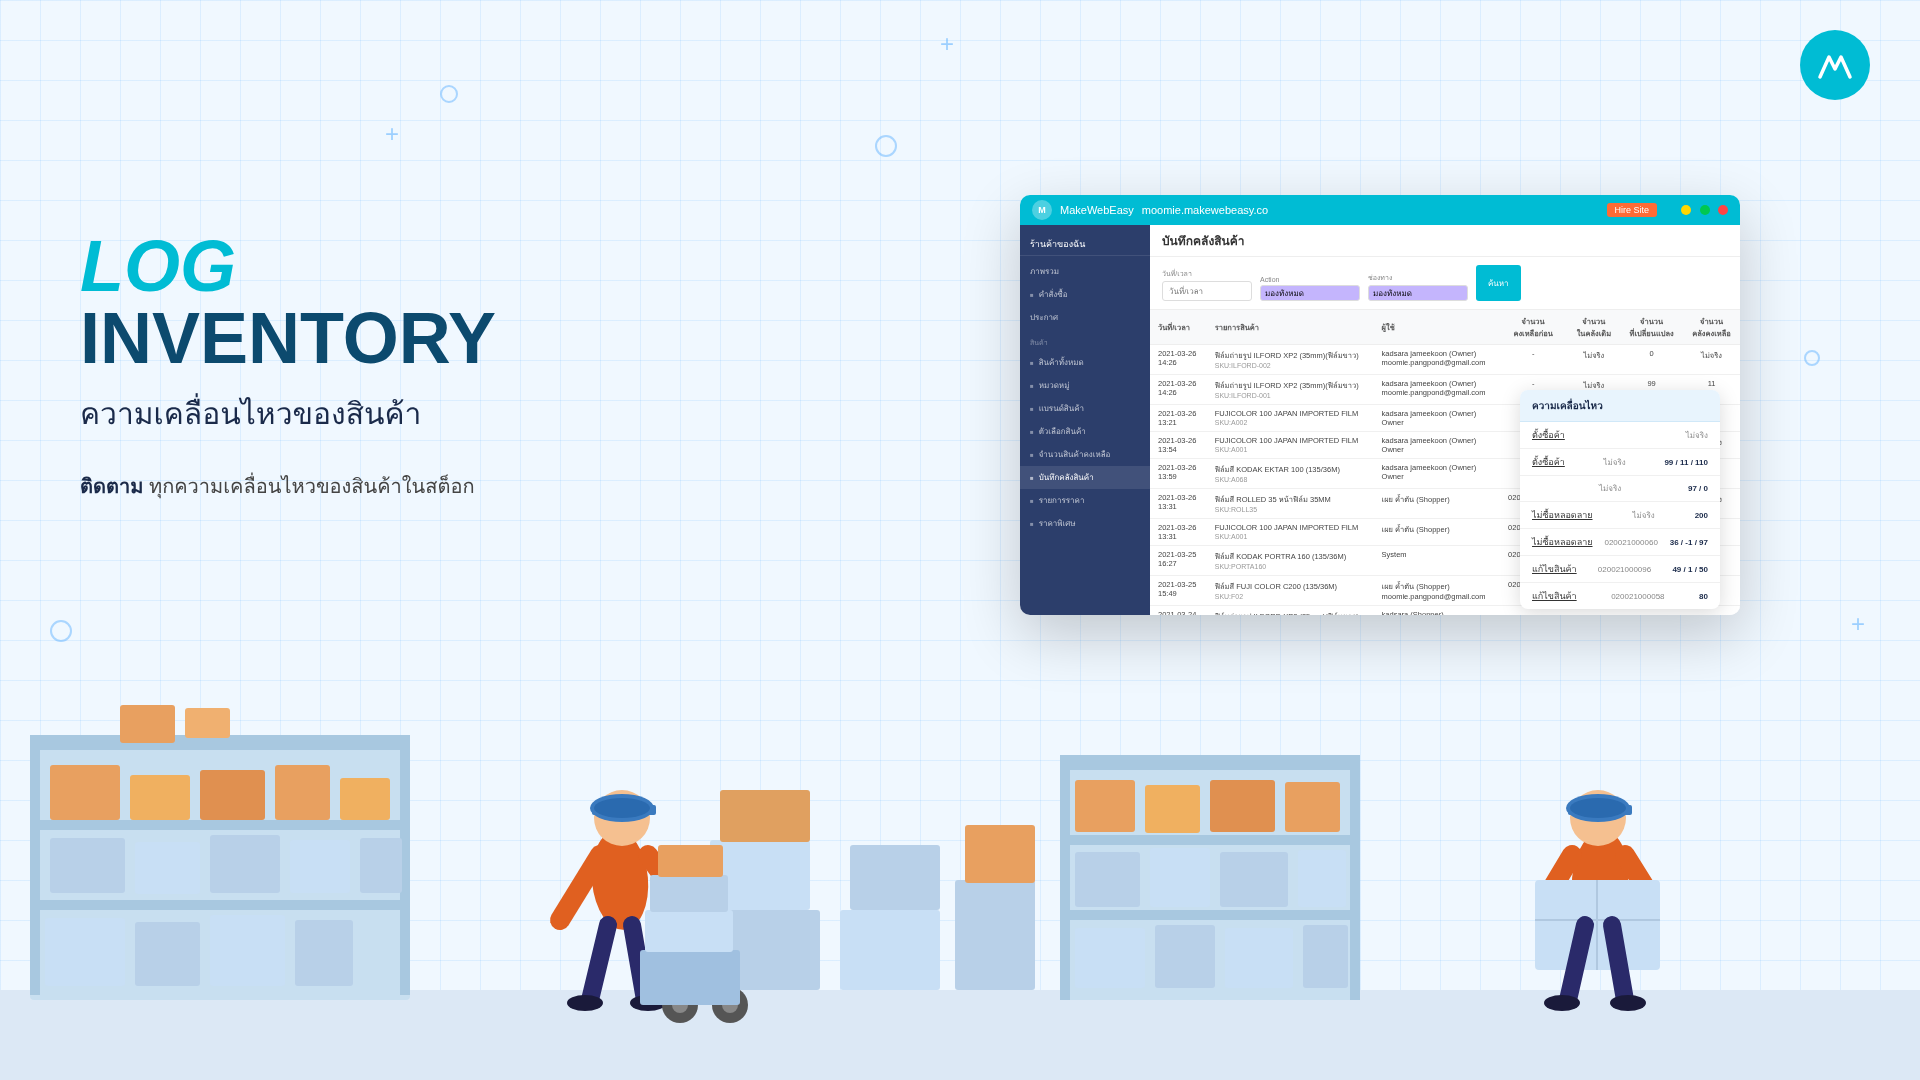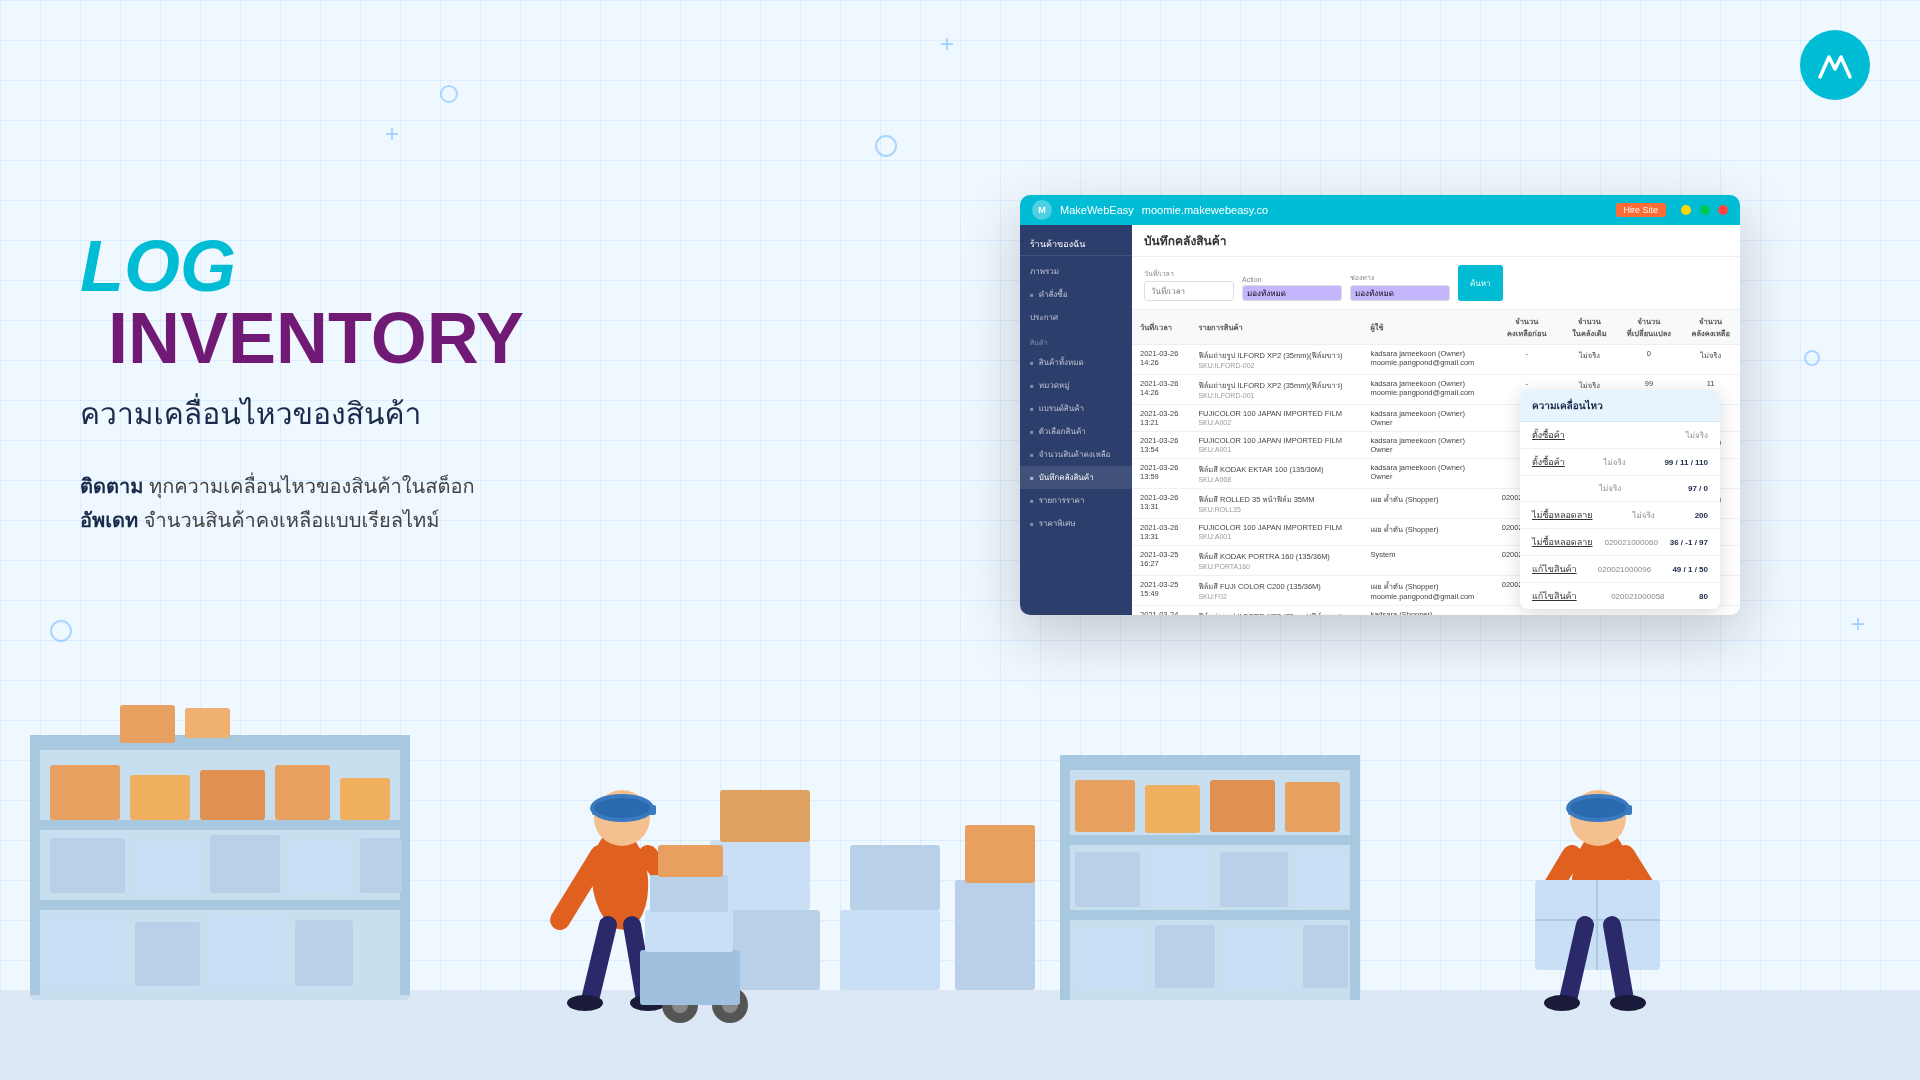--- a/index.html
+++ b/index.html
@@ -63,22 +63,21 @@
       font-size: 72px;
       font-weight: 900;
       line-height: 1.0;
       margin-bottom: 16px;
     }
     .main-title .log-text {
       color: #00bcd4;
       font-style: italic;
     }
     .main-title .inventory-text {
-      color: #701a75;
-      padding-left: 28px;
+      color: #0c4a6e;
     }
 
     .subtitle-thai {
       font-size: 30px;
       color: #1a2a4a;
       margin-bottom: 32px;
       font-weight: 500;
     }
 
     .desc-text {
@@ -140,21 +139,21 @@
       font-size: 11px;
     }
     .mockup-logo-small {
       width: 20px; height: 20px;
       background: rgba(255,255,255,0.3);
       border-radius: 50%;
       display: flex; align-items: center; justify-content: center;
       color: white; font-size: 9px; font-weight: bold;
     }
     .mockup-header-right {
-      display: flex; gap: 11px; align-items: center;
+      display: flex; gap: 20px; align-items: center;
     }
     .mockup-btn-orange {
       background: #ff6b35;
       color: white;
       font-size: 9px;
       padding: 2px 8px;
       border-radius: 3px;
     }
     .mockup-dots span {
       display: inline-block;
@@ -166,21 +165,21 @@
     .dot-max { background: #00c851; }
     .dot-cls { background: #ff4444; }
 
     .mockup-body {
       display: flex;
       height: calc(100% - 30px);
     }
 
     
     .mockup-sidebar {
-      width: 112px;
+      width: 130px;
       background: #2c3e6b;
       flex-shrink: 0;
       padding: 8px 0;
     }
     .sidebar-brand {
       color: white;
       font-size: 9px;
       padding: 4px 10px;
       border-bottom: 1px solid rgba(255,255,255,0.1);
       margin-bottom: 4px;
@@ -365,21 +364,20 @@
 
   <div class="main-title">
     <span class="log-text">LOG</span>
     <span class="inventory-text"> <span>INVENTORY</span></span>
   </div>
 
   <div class="subtitle-thai">ความเคลื่อนไหวของสินค้า</div>
 
   <div class="desc-text">
     <div><strong>ติดตาม</strong><span> ทุกความเคลื่อนไหวของสินค้าในสต็อก</span></div>
-    <div><strong>อัพเดท</strong><span> จำนวนสินค้าคงเหลือแบบเรียลไทม์</span></div>
   </div>
 </div>
 
 <svg class="illus-svg" viewBox="0 0 1920 520" xmlns="http://www.w3.org/2000/svg">
 
   <rect x="0" y="430" width="1920" height="90" fill="#dce8f5" rx="0"></rect>
 
   <rect x="30" y="180" width="380" height="260" fill="#c8dff0" rx="4"></rect>
   <rect x="30" y="175" width="380" height="15" fill="#a8c8e0" rx="3"></rect>
 

